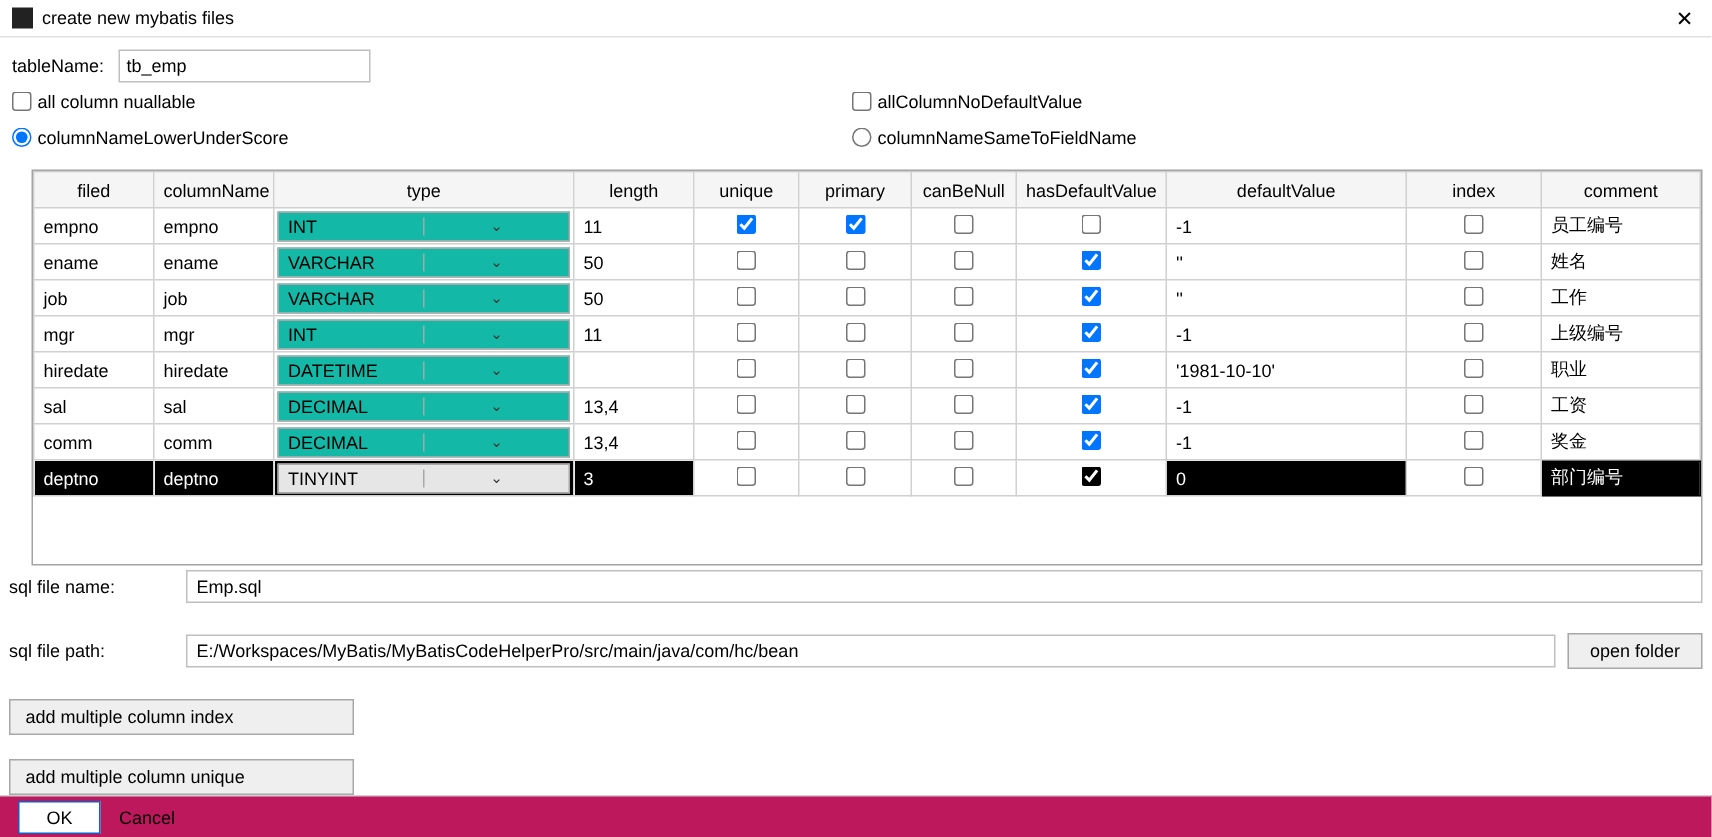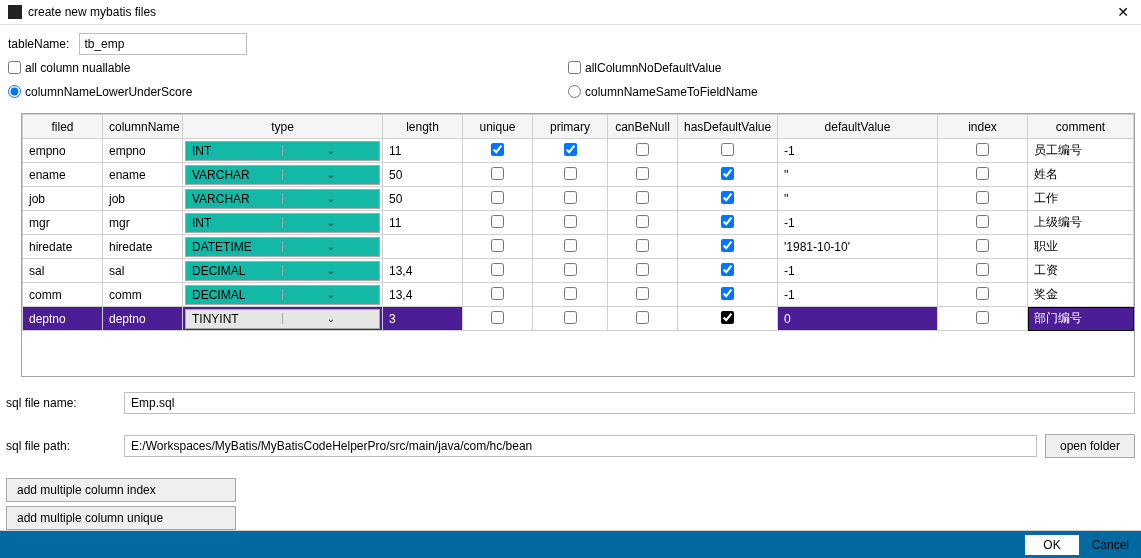--- a/index.html
+++ b/index.html
@@ -28,39 +28,39 @@
 th, td { border: 1px solid #d0d0d0; padding: 3px 6px; height: 24px; text-align: left; white-space: nowrap; overflow: hidden; }
 th { background: #f5f5f5; font-weight: normal; text-align: center; }
 col.c-filed { width: 80px; } col.c-col { width: 80px; } col.c-type { width: 200px; }
 col.c-len { width: 80px; } col.c-uniq { width: 70px; } col.c-prim { width: 75px; }
 col.c-null { width: 70px; } col.c-def { width: 100px; } col.c-defv { width: 160px; }
 col.c-idx { width: 90px; } col.c-comm { width: auto; }
 td.center { text-align: center; }
 .type-cell { display: flex; align-items: center; background: #14b8a6; border: 1px solid #a8a8a8; height: 20px; margin: -2px -4px; }
 .type-cell span { flex: 1; padding: 0 6px; }
 .type-cell .chev { width: 18px; text-align: center; border-left: 1px solid #a8a8a8; font-size: 10px; color: #333; }
-tr.sel td { background: #4c1d95; color: #fff; }
+tr.sel td { background: #000000; color: #fff; }
 tr.sel .type-cell { background: #e6e6e6; color: #000; }
 tr.sel td.center { background: #fff; color: #000; }
 tr.sel td.center input { accent-color: #000; }
 tr.sel td.comment-cell { outline: 1px solid #000; outline-offset: -1px; }
 .chk { width: 13px; height: 13px; }
 
 
 .bottom { position: absolute; left: 0; right: 0; bottom: 28px; padding: 0 6px; }
 .frow { display: flex; align-items: center; gap: 8px; margin: 20px 0; }
 .frow label { width: 110px; }
 .frow input[type=text] { flex: 1; height: 22px; border: 1px solid #bfbfbf; padding: 0 6px; }
 .frow button { height: 24px; padding: 0 14px; border: 1px solid #a8a8a8; background: #efefef; cursor: pointer; }
 
-.btncol { display: flex; flex-direction: column; gap: 4px; margin-top: 6px; }
+.btncol { display: flex; flex-direction: column; gap: 16px; margin-top: 6px; }
 .btncol button { width: 230px; height: 24px; text-align: left; padding: 0 10px; border: 1px solid #a8a8a8; background: #efefef; cursor: pointer; }
 
 
-.footer { position: absolute; bottom: 0; left: 0; right: 0; height: 28px; border-top: 1px solid #d0d0d0; display: flex; align-items: center; justify-content: flex-end; gap: 12px; padding: 0 12px; background: #0369a1; }
+.footer { position: absolute; bottom: 0; left: 0; right: 0; height: 28px; border-top: 1px solid #d0d0d0; display: flex; align-items: center; gap: 12px; padding: 0 12px; background: #be185d; }
 .footer button { height: 22px; padding: 0 18px; border: 1px solid #0a63c4; background: #fff; cursor: pointer; }
 .footer button.ok { background: #fff; }
 .footer .cancel { border: none; background: none; cursor: pointer; }
 </style>
 </head>
 <body>
 
 <div class="titlebar">
   <span class="app-icon"></span>
   <span class="title">create new mybatis files</span>

